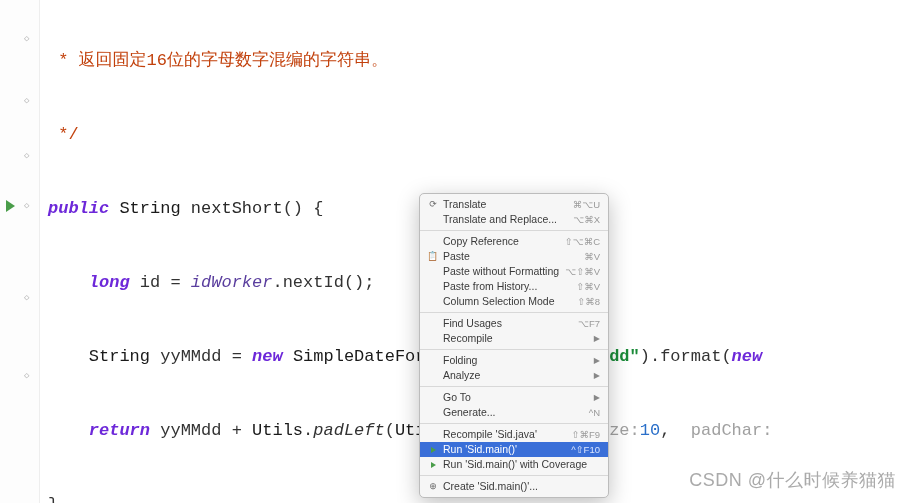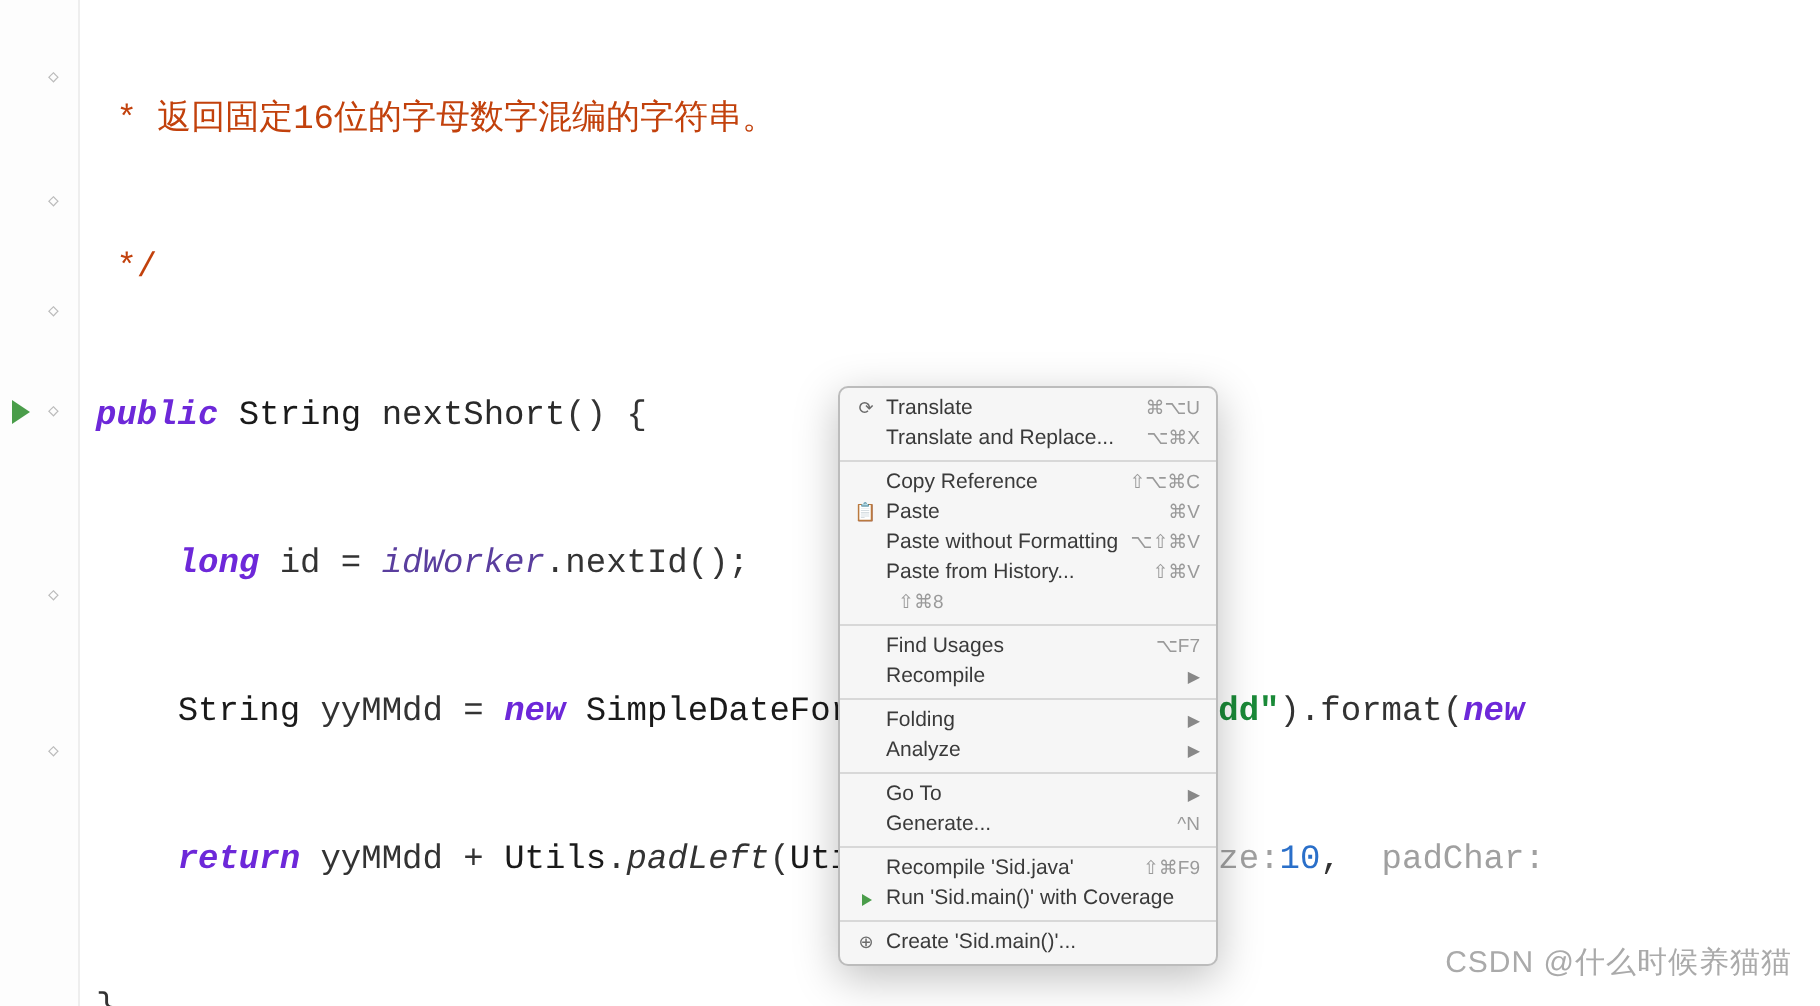--- a/index.html
+++ b/index.html
@@ -98,21 +98,21 @@
     .mi-label { flex: 1; white-space: nowrap; overflow: hidden; text-overflow: ellipsis; }
     .mi-sc { color: #9a9a9a; font-size: 9.5px; margin-left: 6px; }
     .menu-item.sel .mi-sc { color: #dbe6ff; }
     .mi-arrow { margin-left: 6px; font-size: 8px; color: #888; }
 
     .watermark {
       position: absolute;
       right: 14px;
       bottom: 10px;
       font-family: Arial, sans-serif;
-      font-size: 15px;
+      font-size: 18px;
       color: #aaa;
       letter-spacing: 0.5px;
     }
     .play-small {
       display: inline-block;
       width: 0; height: 0;
       border-left: 5px solid #4a9d4a;
       border-top: 3px solid transparent;
       border-bottom: 3px solid transparent;
       vertical-align: middle;
@@ -186,20 +186,21 @@
       <span class="mi-label">Paste without Formatting</span>
       <span class="mi-sc">⌥⇧⌘V</span>
     </div>
     <div class="menu-item">
       <span class="mi-icon"></span>
       <span class="mi-label">Paste from History...</span>
       <span class="mi-sc">⇧⌘V</span>
     </div>
     <div class="menu-item">
       <span class="mi-icon"></span>
+      <span class="mi-label">Column Selection Mode</span>
       <span class="mi-sc">⇧⌘8</span>
     </div>
     <div class="menu-sep"></div>
     <div class="menu-item">
       <span class="mi-icon"></span>
       <span class="mi-label">Find Usages</span>
       <span class="mi-sc">⌥F7</span>
     </div>
     <div class="menu-item">
       <span class="mi-icon"></span>
@@ -227,20 +228,25 @@
       <span class="mi-icon"></span>
       <span class="mi-label">Generate...</span>
       <span class="mi-sc">^N</span>
     </div>
     <div class="menu-sep"></div>
     <div class="menu-item">
       <span class="mi-icon"></span>
       <span class="mi-label">Recompile 'Sid.java'</span>
       <span class="mi-sc">⇧⌘F9</span>
     </div>
+    <div class="menu-item sel">
+      <span class="mi-icon"><span class="play-small"></span></span>
+      <span class="mi-label">Run 'Sid.main()'</span>
+      <span class="mi-sc">^⇧F10</span>
+    </div>
     <div class="menu-item">
       <span class="mi-icon"><span class="play-small"></span></span>
       <span class="mi-label">Run 'Sid.main()' with Coverage</span>
     </div>
     <div class="menu-sep"></div>
     <div class="menu-item">
       <span class="mi-icon">⊕</span>
       <span class="mi-label">Create 'Sid.main()'...</span>
     </div>
   </div>

